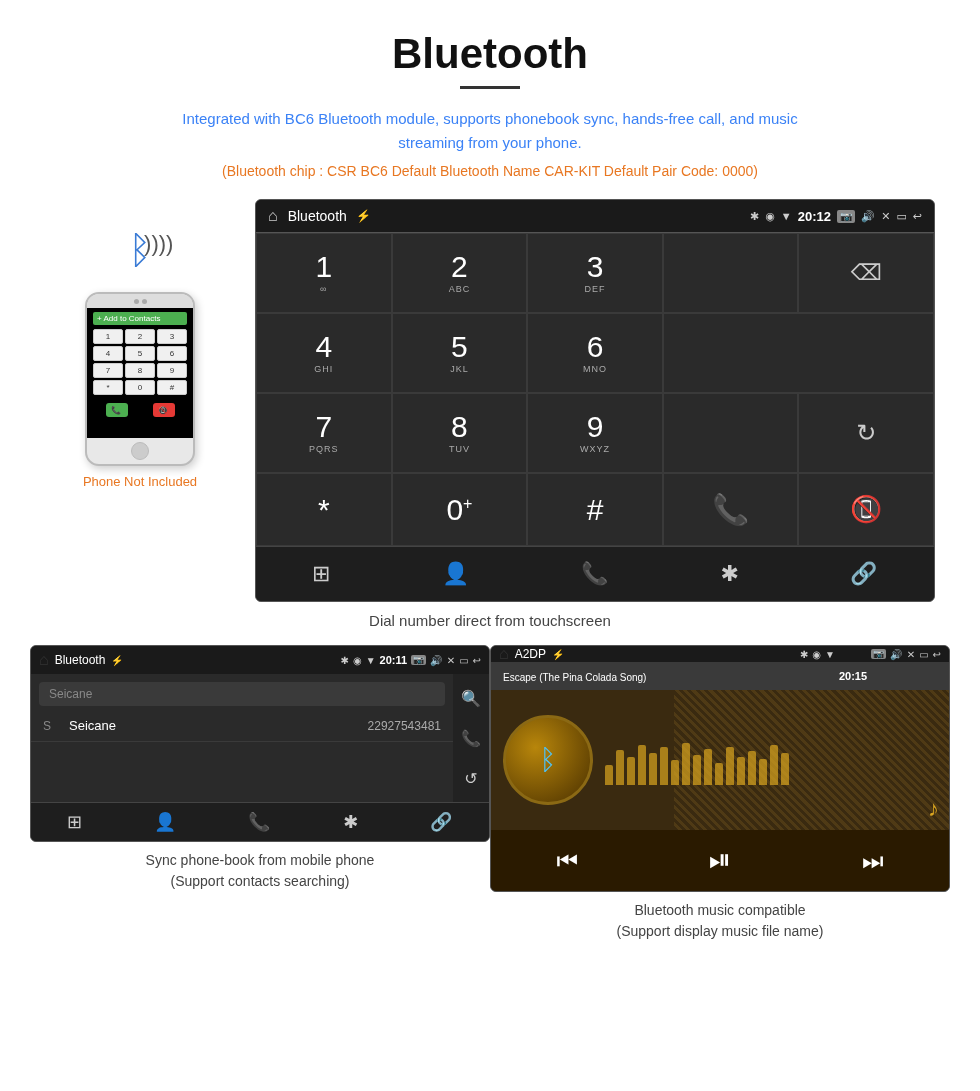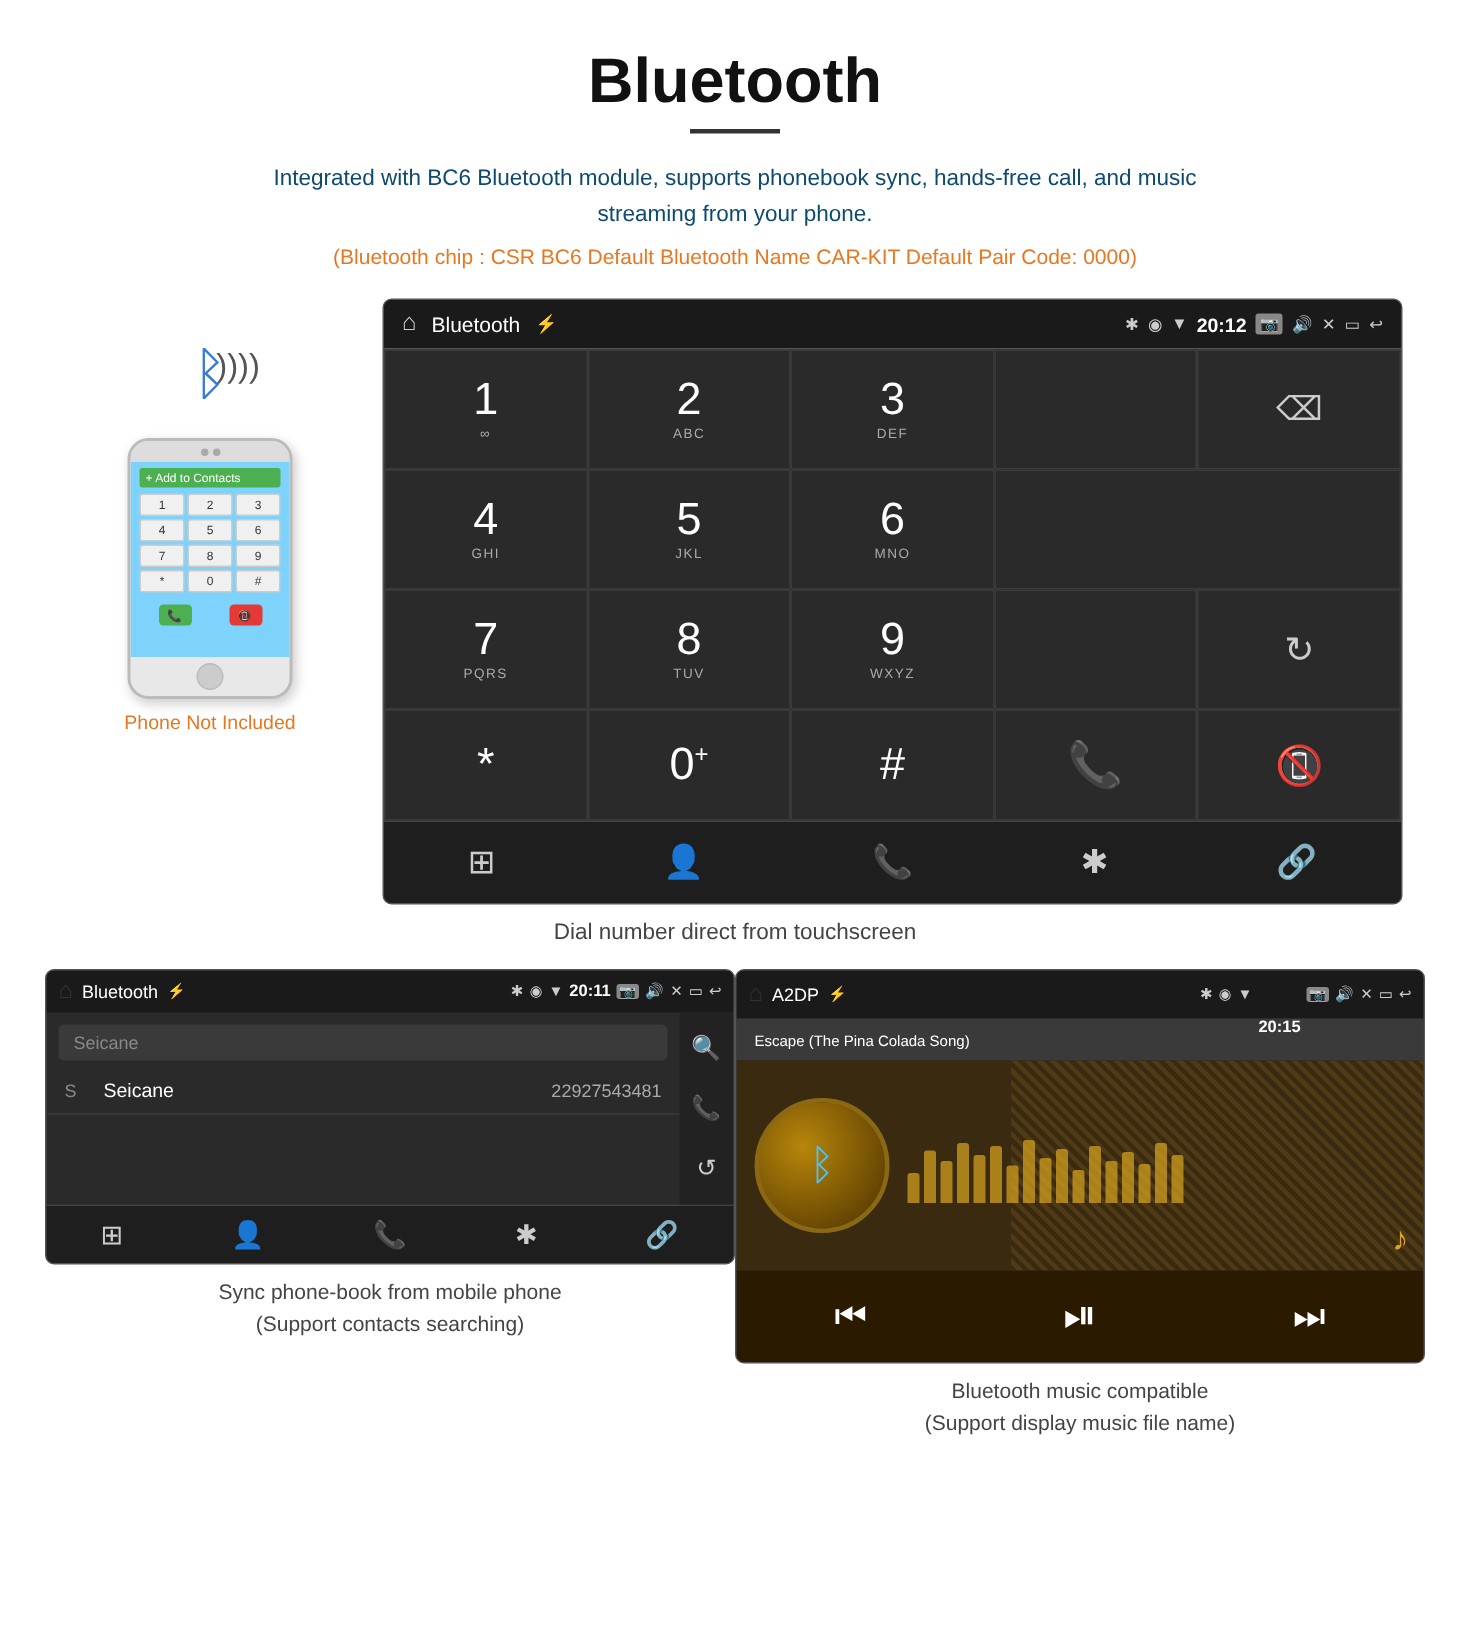--- a/index.html
+++ b/index.html
@@ -21,21 +21,21 @@
     }
     .title-divider {
       width: 60px;
       height: 3px;
       background: #333;
       margin: 0 auto 18px;
     }
     .subtitle {
       text-align: center;
       font-size: 15px;
-      color: #0c4a6e;
+      color: #3b82f6;
       max-width: 650px;
       margin: 0 auto 8px;
       line-height: 1.6;
     }
     .orange-info {
       text-align: center;
       font-size: 14px;
       color: #e87722;
       margin-bottom: 20px;
     }
@@ -84,21 +84,21 @@
     .phone-top-bar {
       background: #ddd;
       height: 14px;
       display: flex;
       justify-content: center;
       align-items: center;
       gap: 3px;
     }
     .phone-dot { width: 5px; height: 5px; border-radius: 50%; background: #aaa; }
     .phone-screen {
-      background: #7dd3fc;
+      background: #000000;
       padding: 4px 6px;
       min-height: 130px;
     }
     .phone-screen-header {
       background: #4CAF50;
       color: #fff;
       font-size: 8px;
       padding: 2px 4px;
       display: flex;
       align-items: center;
@@ -314,21 +314,21 @@
     .pb-nav-icon { color: #ccc; font-size: 18px; cursor: pointer; }
     .pb-nav-icon.active { color: #ffb300; }
 
     
     .music-status-bar {
       background: #1a1a1a;
       display: flex;
       justify-content: space-between;
       align-items: center;
       padding: 4px 8px;
-      height: 32px;
+      height: 16px;
     }
     .music-title { color: #fff; font-size: 12px; font-weight: 500; }
     .music-status-right { color: #ccc; font-size: 10px; display: flex; gap: 4px; align-items: center; }
     .music-time-txt { color: #fff; font-size: 11px; font-weight: bold; margin-top: 43px; }
     .music-main {
       display: flex;
       align-items: center;
       padding: 10px 12px;
       gap: 12px;
       background: #3a2a10;

